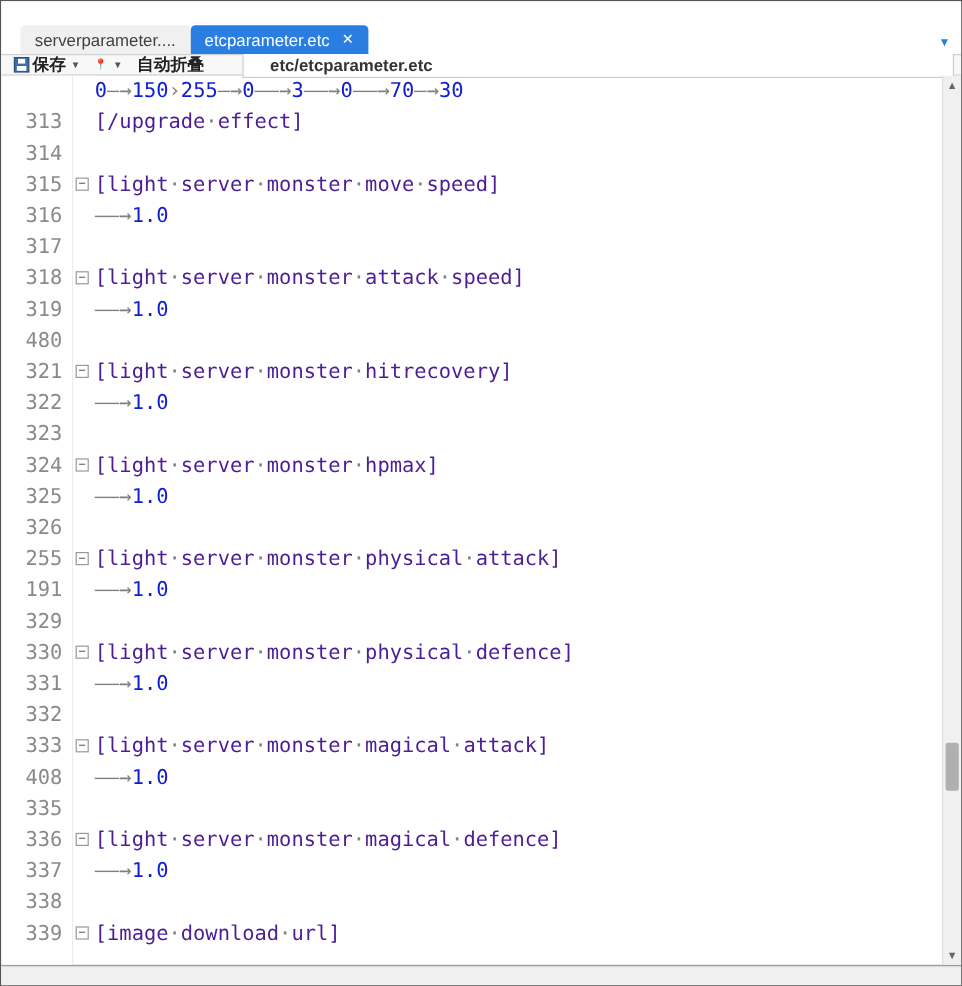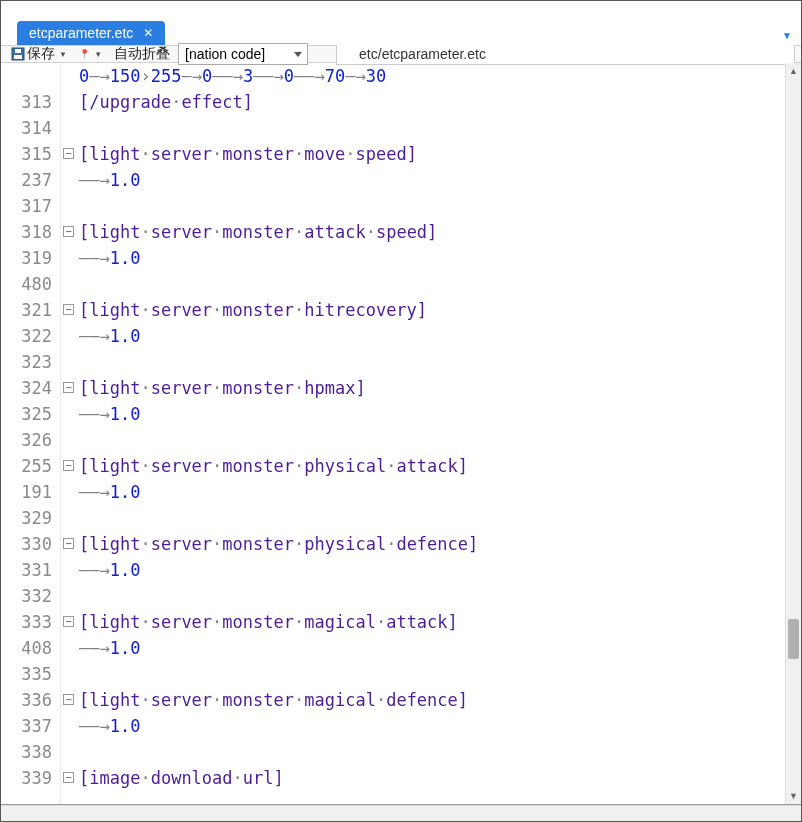--- a/index.html
+++ b/index.html
@@ -88,20 +88,21 @@
   .toolbar {
     display: flex;
     align-items: center;
     height: 18px;
     border-top: 1px solid #d0d0d0;
     border-bottom: 1px solid #d0d0d0;
     background: #f8f8f8;
     padding: 0 6px;
     gap: 4px;
     font-size: 14px;
+    font-weight: bold;
   }
   .toolbar .save-icon {
     width: 14px; height: 14px;
     display: inline-flex;
   }
   .toolbar .btn {
     display: flex;
     align-items: center;
     gap: 2px;
     padding: 2px 4px;
@@ -238,20 +239,23 @@
   }
 </style>
 </head>
 <body>
 
 <div class="window">
 
   <div class="top-faded"></div>
 
   <div class="tab-bar">
+    <div class="tab inactive">
+      <span>serverparameter....</span>
+    </div>
     <div class="tab active">
       <span>etcparameter.etc</span>
       <span class="close-x">✕</span>
     </div>
     <div class="tab-add"></div>
     <div class="tab-overflow">▼</div>
   </div>
 
   <div class="toolbar">
     <div class="btn">
@@ -265,36 +269,33 @@
       <span>保存</span>
       <span class="dropdown-caret">▼</span>
     </div>
     <div class="btn">
       <span class="tiny-icon">📍</span>
       <span class="dropdown-caret">▼</span>
     </div>
     <div class="btn">
       <span>自动折叠</span>
     </div>
-    <div class="combo">
-      <span>[nation code]</span>
-    </div>
     <div class="path-input">
       <span>etc/etcparameter.etc</span>
     </div>
   </div>
 
   <div class="editor-wrap">
     <div class="editor">
       <div class="gutter" id="gutter">
           <div class="gut-line"></div>
           <div class="gut-line">313</div>
           <div class="gut-line">314</div>
           <div class="gut-line">315</div>
-          <div class="gut-line">237</div>
+          <div class="gut-line">316</div>
           <div class="gut-line">317</div>
           <div class="gut-line">318</div>
           <div class="gut-line">319</div>
           <div class="gut-line">480</div>
           <div class="gut-line">321</div>
           <div class="gut-line">322</div>
           <div class="gut-line">323</div>
           <div class="gut-line">324</div>
           <div class="gut-line">325</div>
           <div class="gut-line">326</div>

